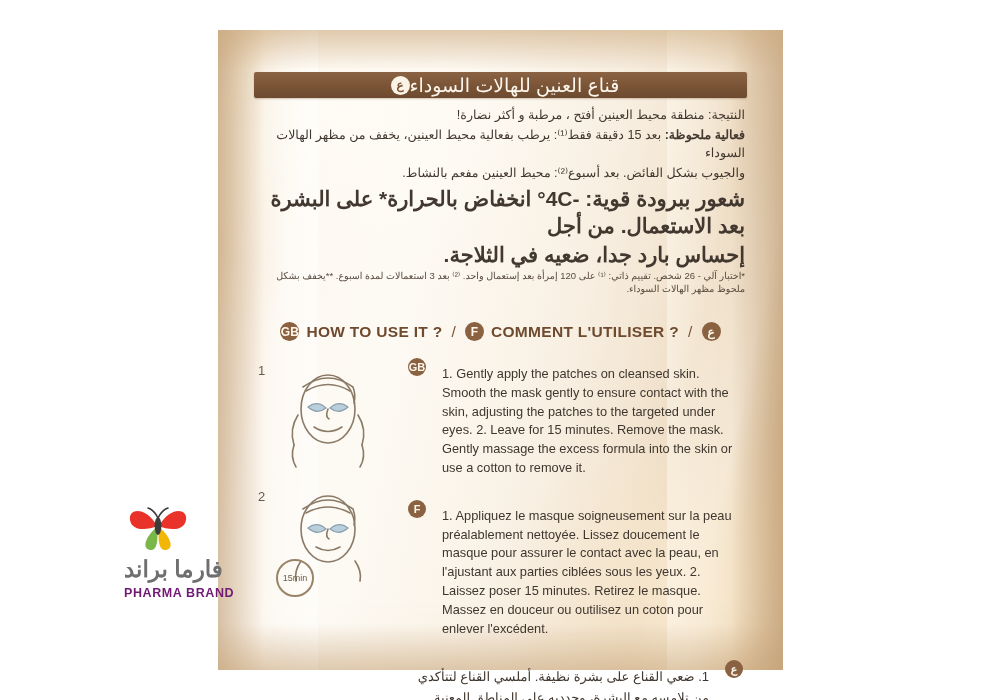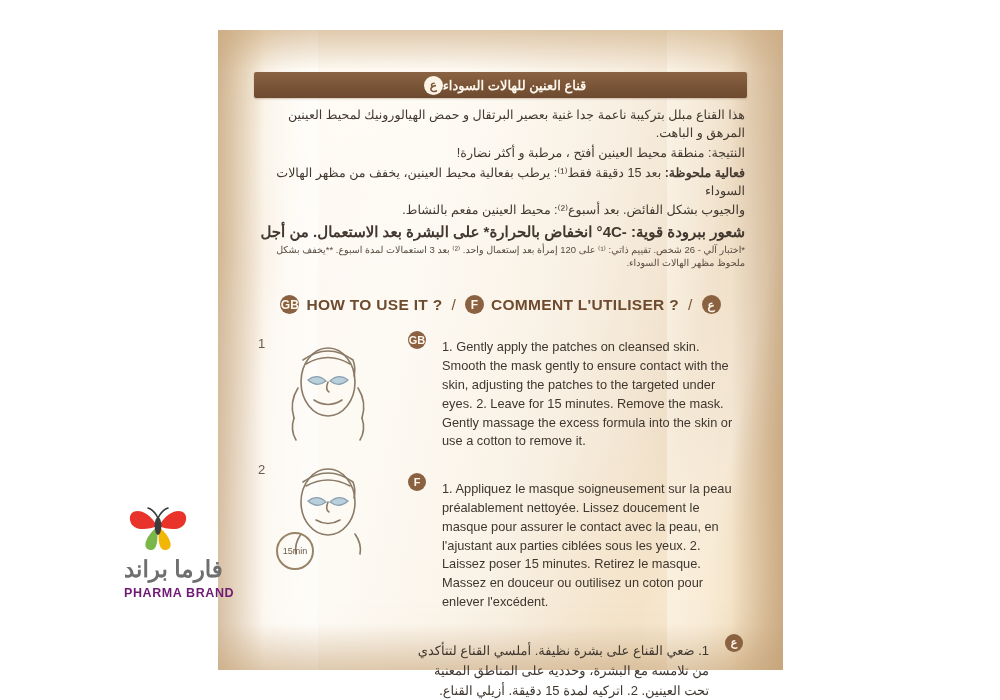--- a/index.html
+++ b/index.html
@@ -75,22 +75,22 @@
     height: 26px;
     background: linear-gradient(180deg, #8a6344 0%, #7a5436 55%, #6d4a2f 100%);
     border-radius: 2px;
     display: flex;
     align-items: center;
     justify-content: center;
     box-shadow: 0 1px 2px rgba(120,90,60,0.35);
   }
   .top-band .band-text {
     color: #fdf6ec;
-    font-size: 13px;
-    font-weight: bold;
+    font-size: 19px;
+    font-weight: normal;
     direction: rtl;
     letter-spacing: 0.2px;
   }
   .badge {
     width: 19px;
     height: 19px;
     border-radius: 50%;
     background: #fbf3e6;
     color: #7b5436;
     font-size: 12px;
@@ -108,21 +108,21 @@
     text-align: right;
     margin: 9px 8px 0 8px;
     font-size: 12.6px;
     line-height: 1.42;
     color: #42382f;
   }
   .ar-block p { margin: 0 0 2px 0; }
   .ar-block .b { font-weight: bold; }
   .ar-strong {
     font-weight: bold;
-    font-size: 15px;
+    font-size: 21px;
     line-height: 1.3;
     margin-top: 4px;
   }
   .ar-fine {
     font-size: 9.5px;
     line-height: 1.35;
     color: #574a3e;
     margin-top: 5px;
   }
 
@@ -250,25 +250,25 @@
   <div class="sheen bottom"></div>
 
   <div class="content">
 
     <div class="top-band">
       <span class="badge">ع</span>
       <span class="band-text">قناع العنين للهالات السوداء</span>
     </div>
 
     <div class="ar-block">
-      <p>هذا القناع مبلل بتركيبة ناعمة جدا غنية بعصير البرتقال و حمض الهيالورونيك لمحيط العينين المرهق و الباهت.</p>
       <p>النتيجة: منطقة محيط العينين أفتح ، مرطبة و أكثر نضارة!</p>
       <p><span class="b">فعالية ملحوظة:</span> <span>بعد 15 دقيقة فقط⁽¹⁾: يرطب بفعالية محيط العينين، يخفف من مظهر الهالات السوداء</span></p>
       <p>والجيوب بشكل الفائض. بعد أسبوع⁽²⁾: محيط العينين مفعم بالنشاط.</p>
       <p class="ar-strong">شعور ببرودة قوية: -4C° انخفاض بالحرارة* على البشرة بعد الاستعمال. من أجل</p>
+      <p class="ar-strong">إحساس بارد جدا، ضعيه في الثلاجة.</p>
       <p class="ar-fine">*اختبار آلي - 26 شخص. تقييم ذاتي: ⁽¹⁾ على 120 إمرأة بعد إستعمال واحد. ⁽²⁾ بعد 3 استعمالات لمدة اسبوع. **يخفف بشكل ملحوظ مظهر الهالات السوداء.</p>
     </div>
 
     <div class="howto-row">
       <span class="badge">GB</span>
       <span>HOW TO USE IT ?</span>
       <span class="slash">/</span>
       <span class="badge">F</span>
       <span>COMMENT L'UTILISER ?</span>
       <span class="slash">/</span>

